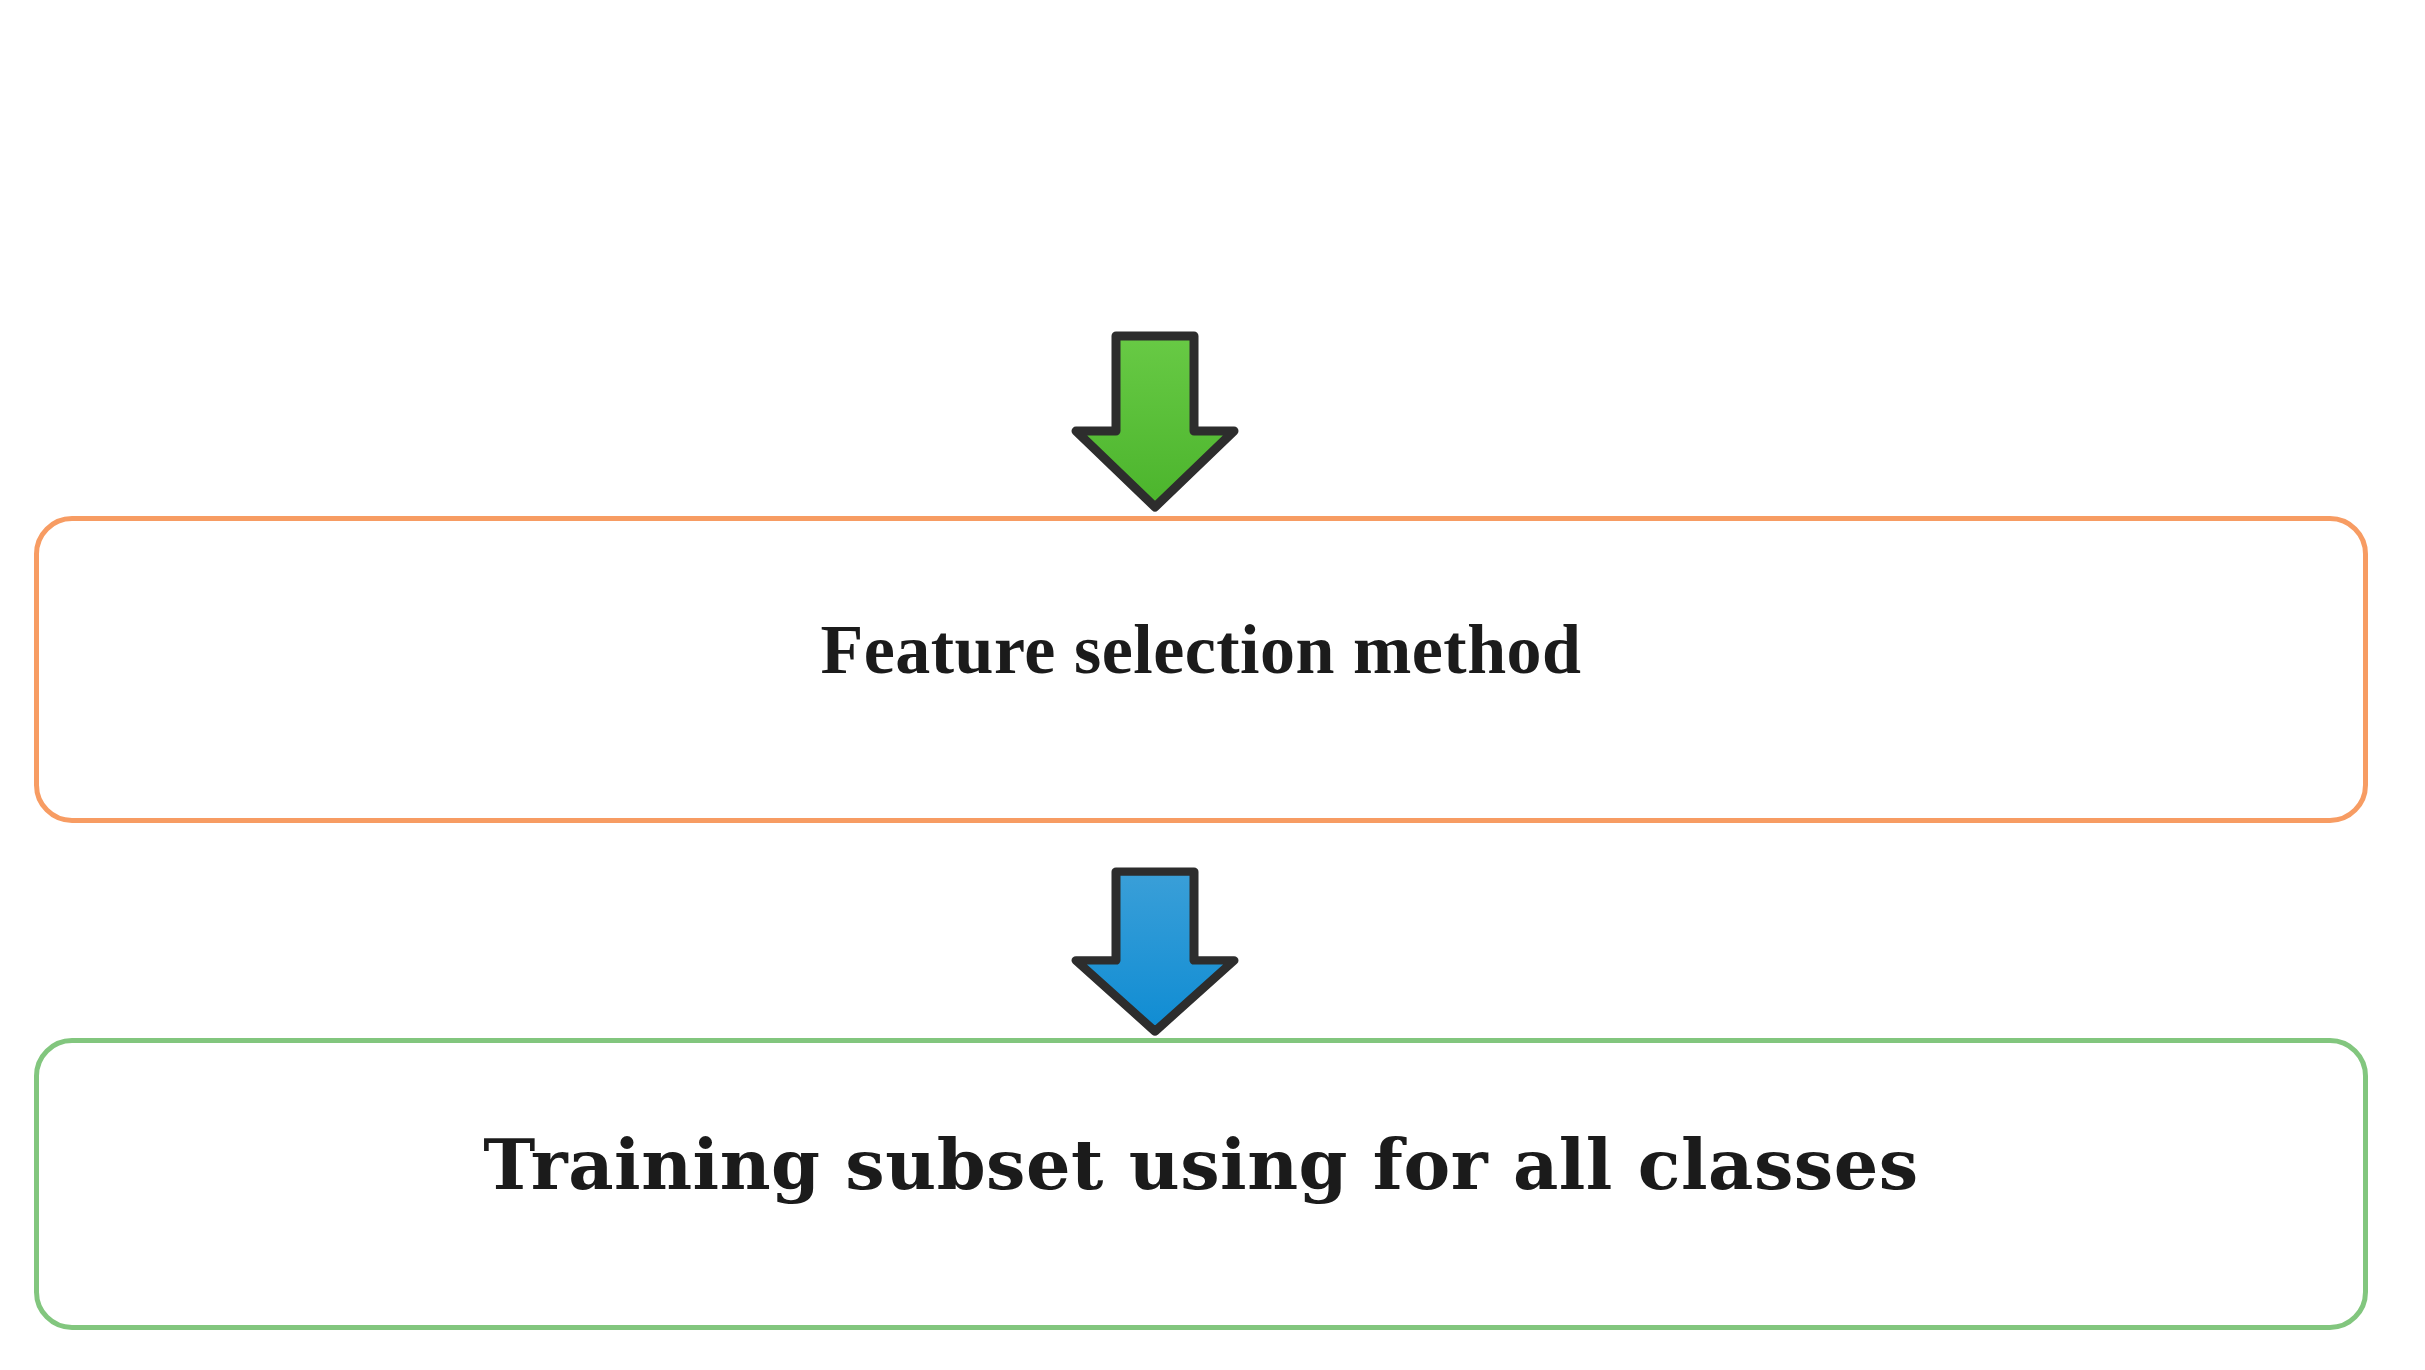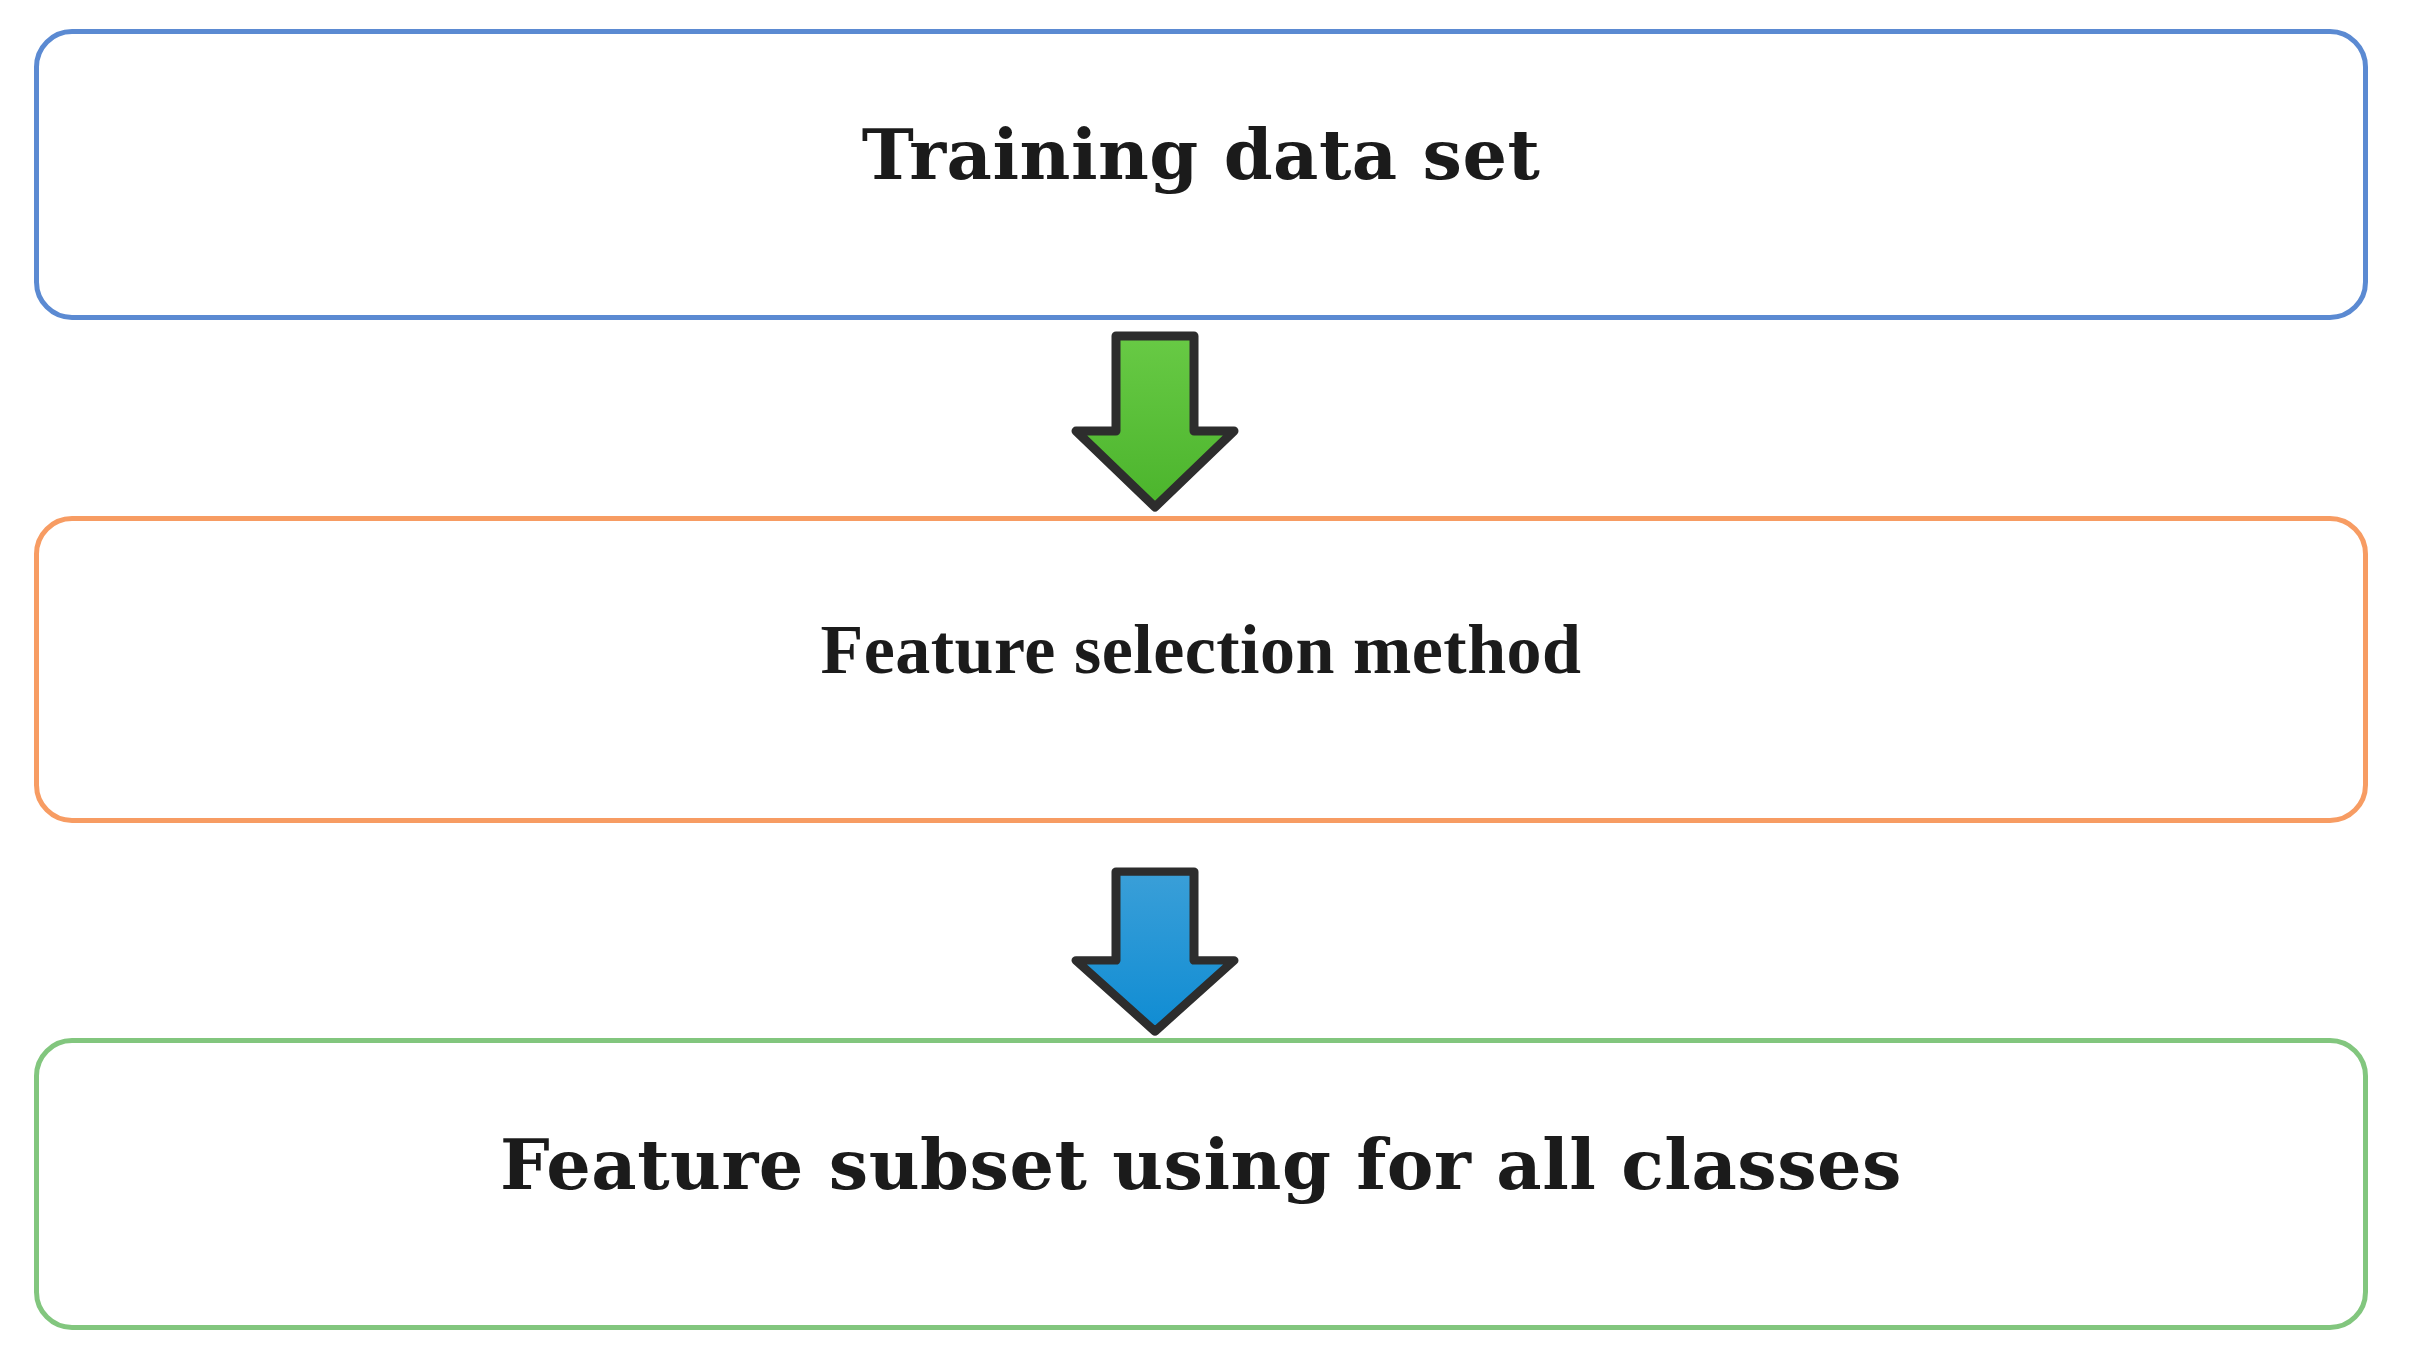--- a/index.html
+++ b/index.html
@@ -44,23 +44,20 @@
     display: block;
   }
   .arrow-1 { top: 331px; width: 182px; height: 182px; }
   .arrow-2 { top: 867px; width: 182px; height: 170px; }
 </style>
 </head>
 <body>
 
 <div id="canvas">
 
-  <div class="node node-1" style="border-color: rgb(91, 138, 210);">
-    <span class="node-label" style="color: rgb(27, 27, 27);">Training data set</span>
-  </div>
 
   <svg class="arrow arrow-1" viewBox="0 0 182 182" preserveAspectRatio="none">
     <defs>
       <linearGradient id="grad-arrow-0" x1="0" y1="0" x2="0" y2="1">
         <stop offset="0" stop-color="#68ca45"></stop>
         <stop offset="1" stop-color="#4bb42c"></stop>
       </linearGradient>
     </defs>
     <polygon points="52,5 130,5 130,100 170,100 91,176 12,100 52,100" fill="url(#grad-arrow-0)" stroke-width="9" stroke-linejoin="round" stroke="#2d2d2d"></polygon>
   </svg>
@@ -73,16 +70,16 @@
     <defs>
       <linearGradient id="grad-arrow-1" x1="0" y1="0" x2="0" y2="1">
         <stop offset="0" stop-color="#3a9fd8"></stop>
         <stop offset="1" stop-color="#0f8cd3"></stop>
       </linearGradient>
     </defs>
     <polygon points="52,5 130,5 130,100 170,100 91,176 12,100 52,100" fill="url(#grad-arrow-1)" stroke-width="9" stroke-linejoin="round" stroke="#2d2d2d"></polygon>
   </svg>
 
   <div class="node node-3" style="border-color: rgb(130, 198, 126);">
-    <span class="node-label" style="color: rgb(27, 27, 27);">Feature subset using for all classes</span>
+    <span class="node-label" style="color: rgb(27, 27, 27);">Training subset using for all classes</span>
   </div>
 
 </div>
 
 </body></html>

